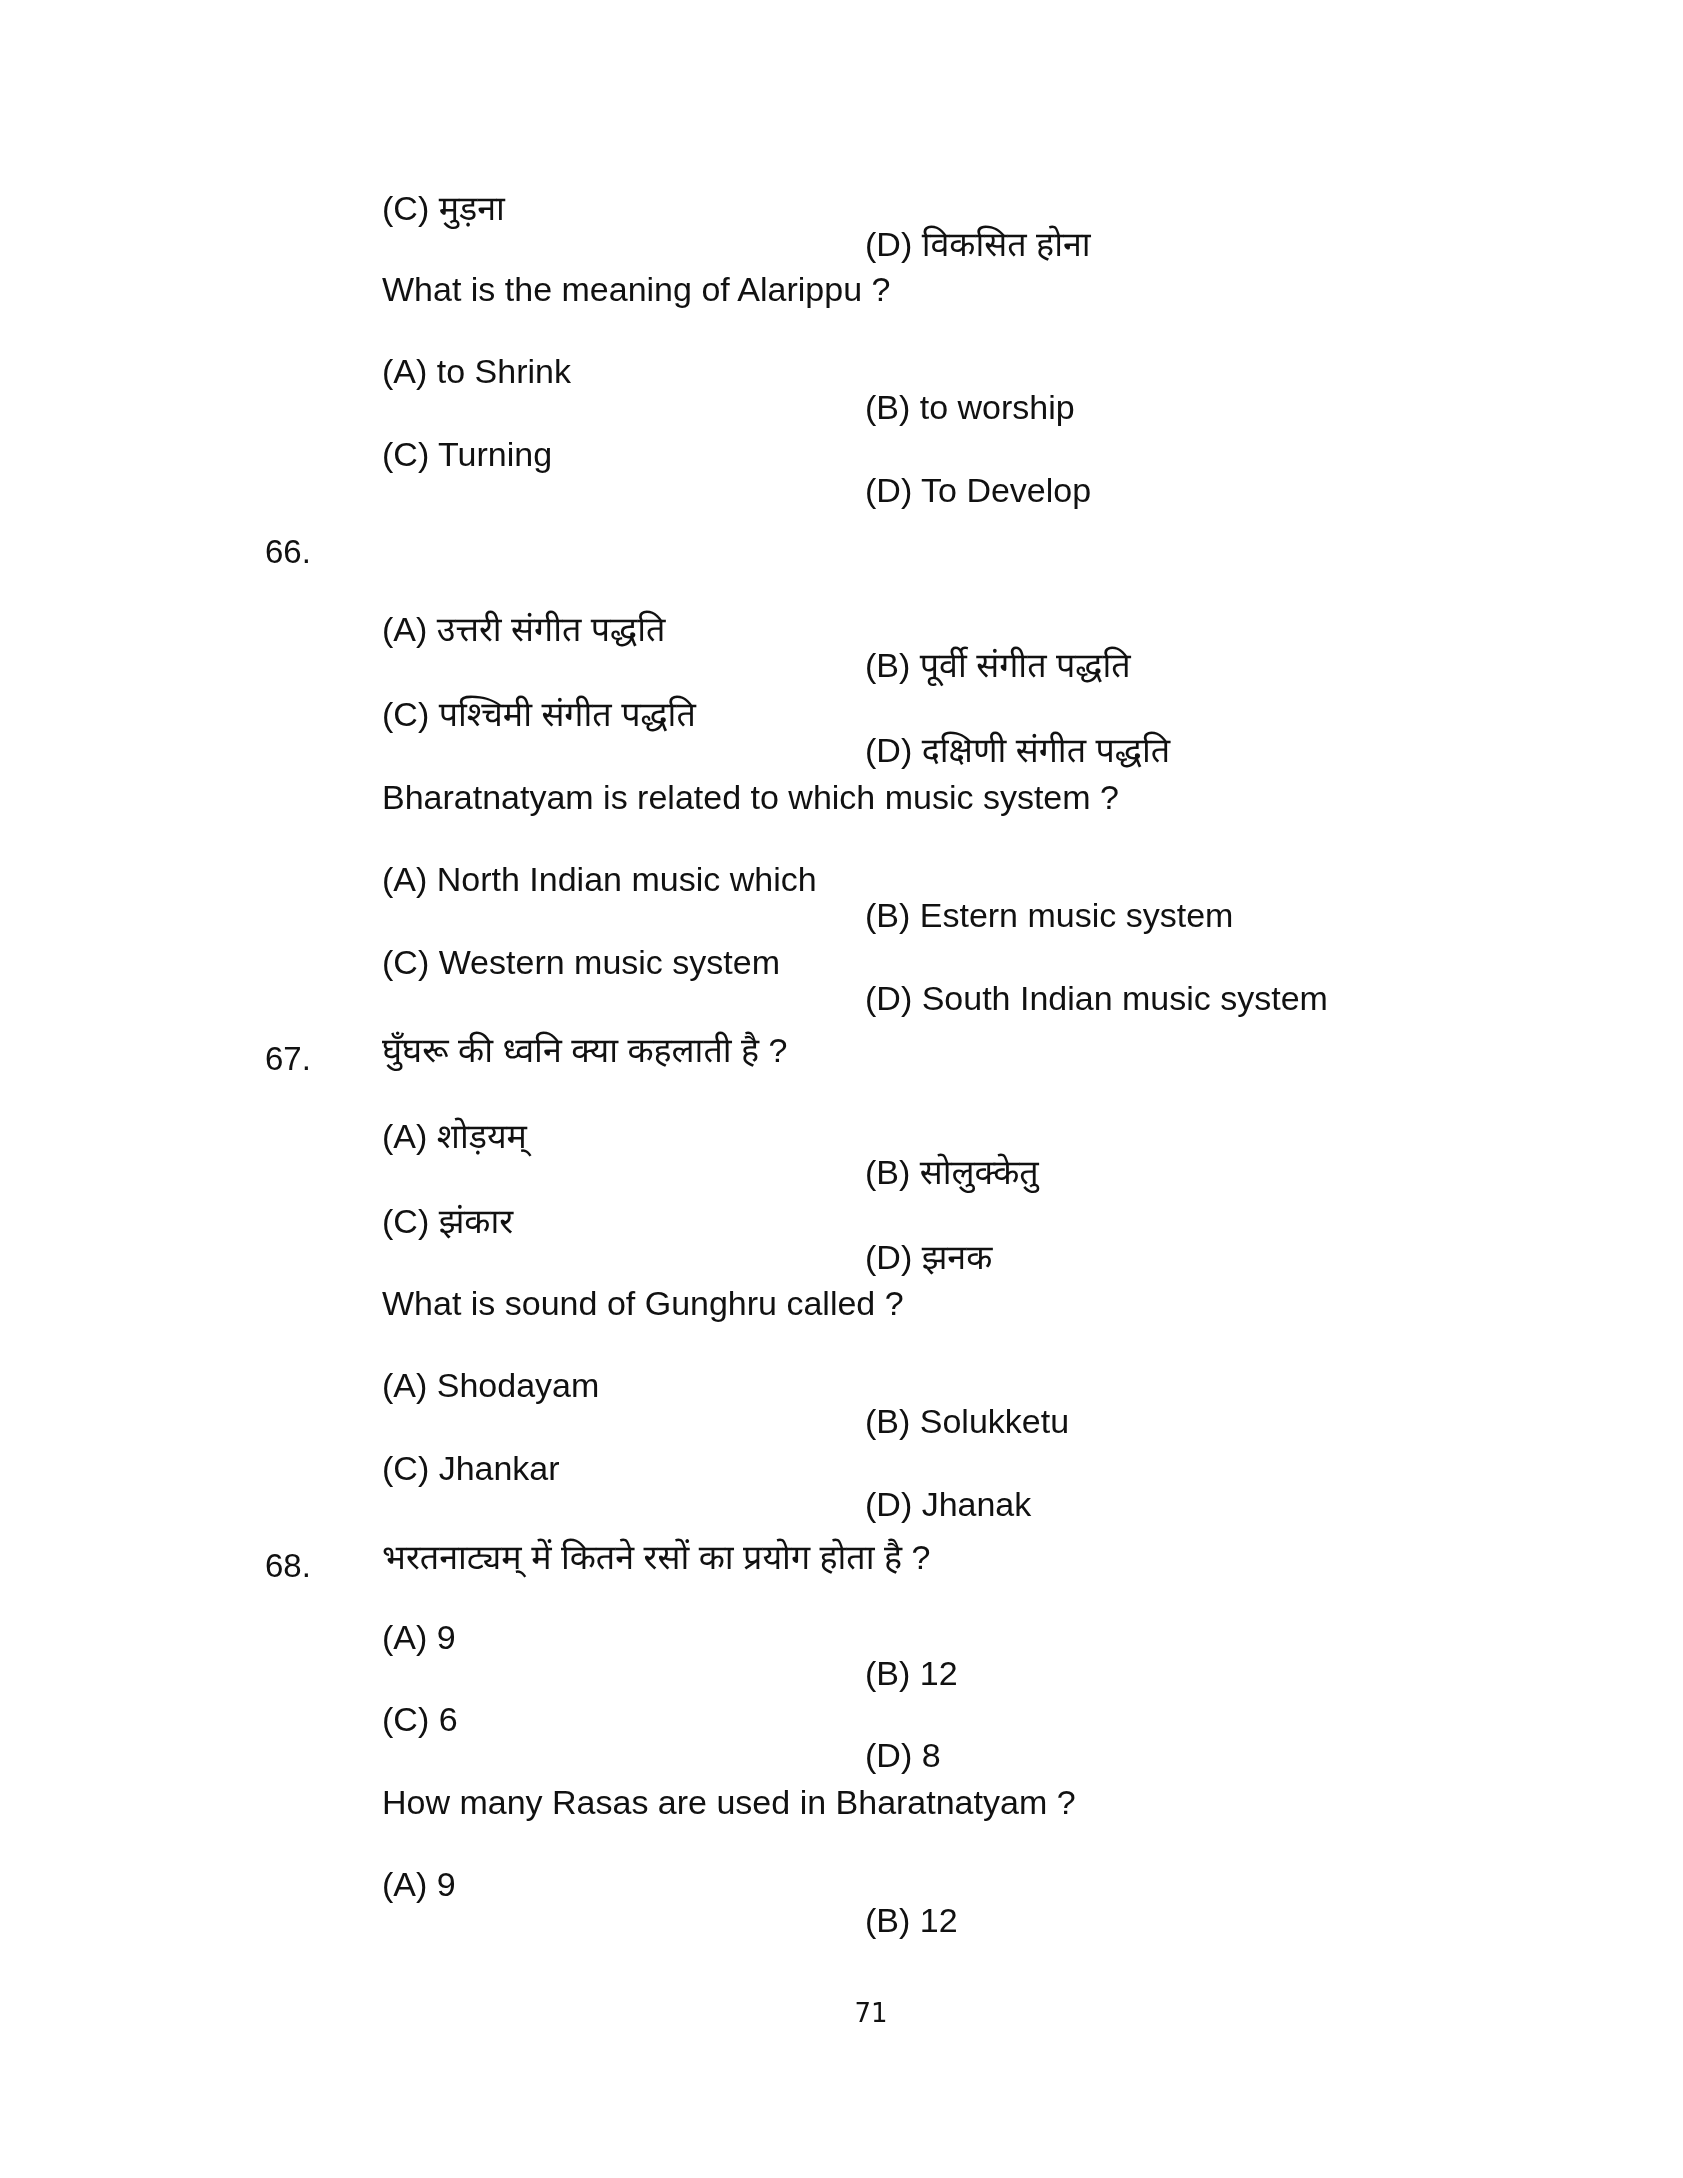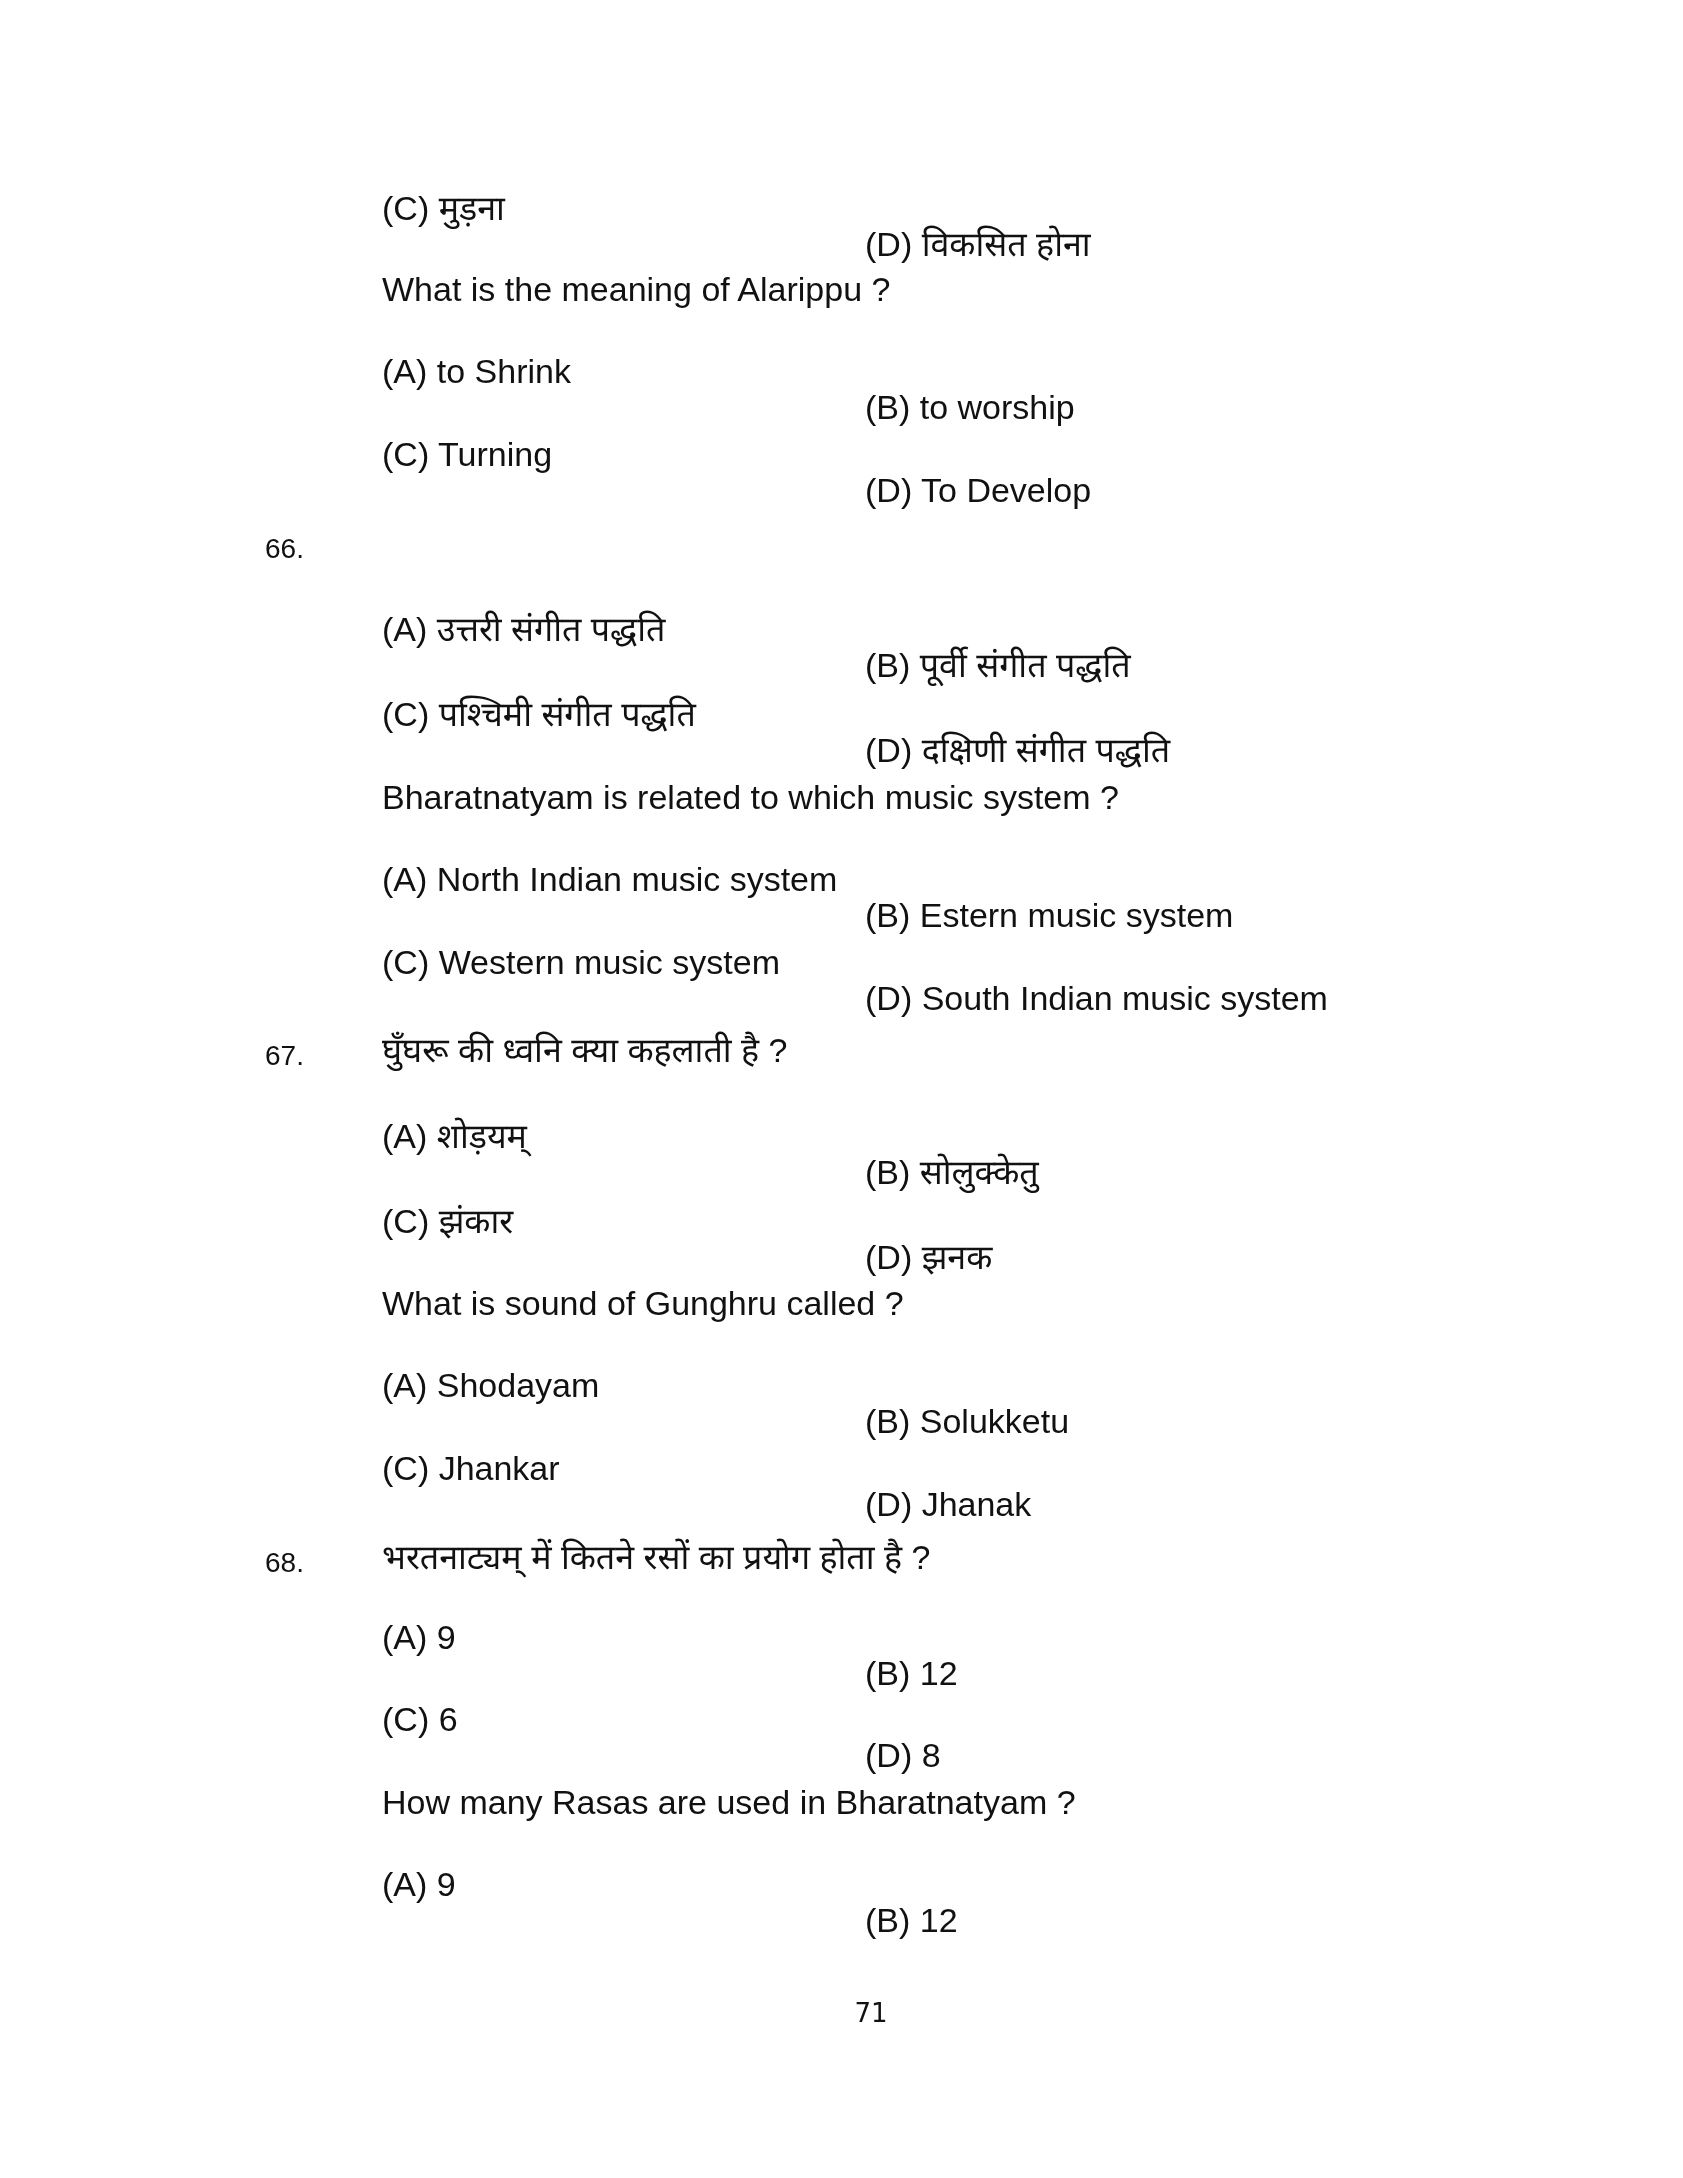--- a/index.html
+++ b/index.html
@@ -1,19 +1,19 @@
 <!DOCTYPE html>
 <html><head>
 <meta charset="utf-8">
 <style>
   html, body { margin: 0; padding: 0; background: #ffffff; }
   body { width: 1683px; height: 2178px; position: relative; overflow: hidden;
          font-family: "Liberation Sans", "DejaVu Sans", sans-serif; color: #111111; }
   .line { position: absolute; left: 0; width: 1683px; height: 50px; text-align: center; }
-  .qnum { position: absolute; left: 265px; top: 14px; font-size: 28px; }
+  .qnum { position: absolute; left: 265px; top: 14px; font-size: 33px; }
   .txt  { position: absolute; left: 382px; font-size: 34px; white-space: nowrap; }
   .colB { position: absolute; left: 865px; font-size: 34px; white-space: nowrap; margin-top: 36px; }
   .pagenum { position: absolute; top: 1998px; left: 0; width: 1742px; text-align: center;
              font-size: 26px; font-family: "DejaVu Sans", sans-serif; }
 </style>
 </head>
 <body>
 
 <div>
 
@@ -42,21 +42,21 @@
     <span class="colB">(B) पूर्वी संगीत पद्धति</span>
   </div>
   <div class="line" style="top:690px">
     <span class="txt">(C) पश्चिमी संगीत पद्धति</span>
     <span class="colB">(D) दक्षिणी संगीत पद्धति</span>
   </div>
   <div class="line" style="top:778px">
     <span class="txt">Bharatnatyam is related to which music system ?</span>
   </div>
   <div class="line" style="top:860px">
-    <span class="txt">(A) North Indian music system</span>
+    <span class="txt">(A) North Indian music which</span>
     <span class="colB">(B) Estern music system</span>
   </div>
   <div class="line" style="top:943px">
     <span class="txt">(C) Western music system</span>
     <span class="colB">(D) South Indian music system</span>
   </div>
 
   <div class="line" style="top:1026px">
     <span class="qnum">67.</span>
     <span class="txt">घुँघरू की ध्वनि क्या कहलाती है ?</span>

